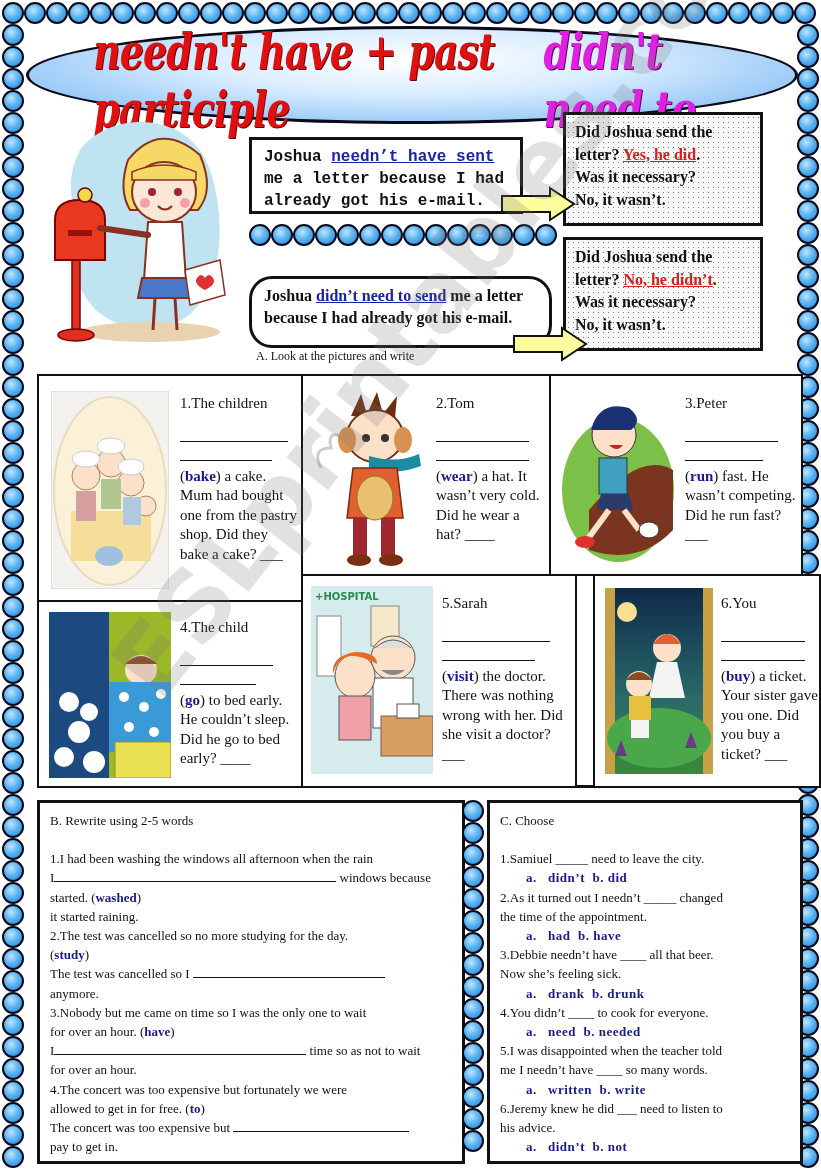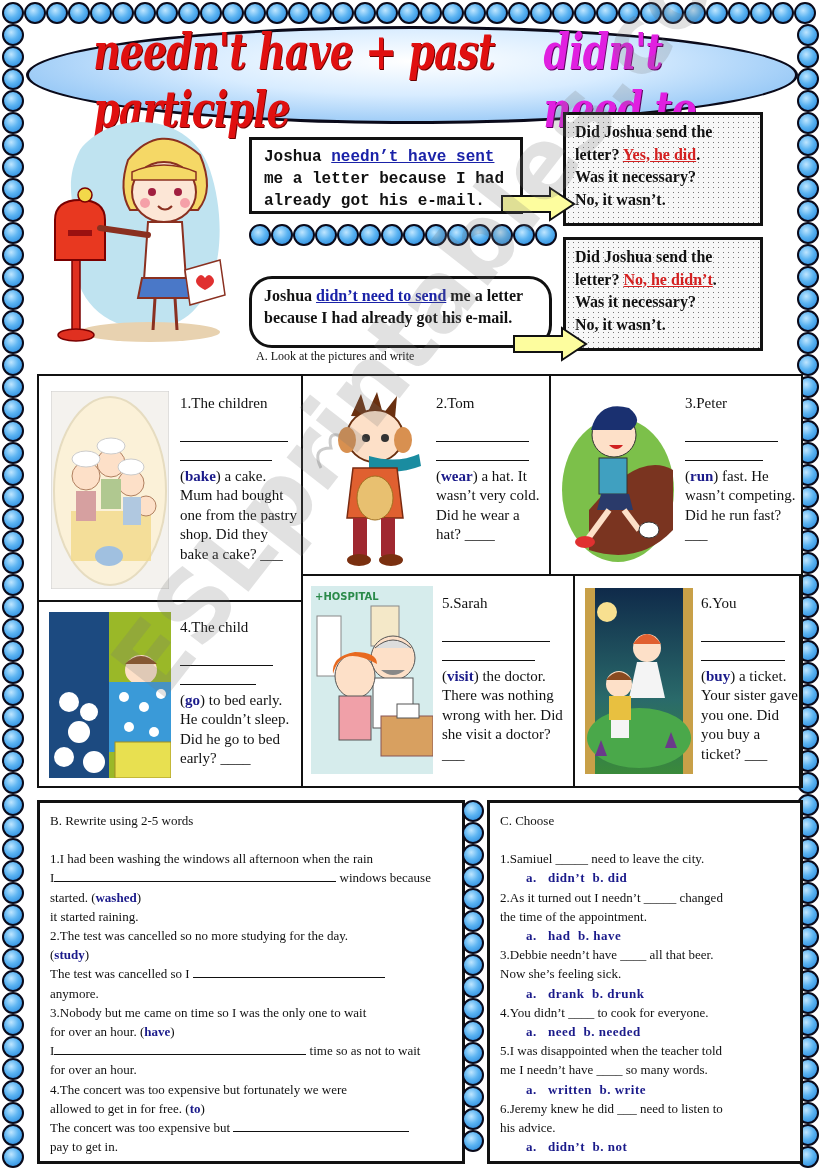--- a/index.html
+++ b/index.html
@@ -411,21 +411,21 @@
     <rect x="86" y="118" width="22" height="14" fill="#fff" stroke="#555"></rect>
   </svg>
   <div class="cell-text" style="left:139px;top:18px;width:130px;">
     <span>5.Sarah</span><br>
     <span class="blank" style="width:108px;margin-top:14px;"></span><br>
     <span class="blank" style="width:93px;"></span><br>
     (<span class="verb">visit</span><span>) the doctor. There was nothing wrong with her. Did she visit a doctor? ___</span>
   </div>
 </div>
 
-<div class="cell" style="left:573px;top:574px;width:228px;height:214px;">
+<div class="cell" style="left:593px;top:574px;width:228px;height:214px;">
   <svg class="pic" style="left:10px;top:12px;" width="108" height="186" viewBox="0 0 108 186">
     <defs>
       <linearGradient id="nightg" x1="0" y1="0" x2="0" y2="1">
         <stop offset="0" stop-color="#0f2a4a"></stop>
         <stop offset="0.6" stop-color="#2a6a6a"></stop>
         <stop offset="1" stop-color="#3a8a3a"></stop>
       </linearGradient>
     </defs>
     <rect width="108" height="186" fill="url(#nightg)"></rect>
     <rect x="0" y="0" width="10" height="186" fill="#c8a048"></rect>

